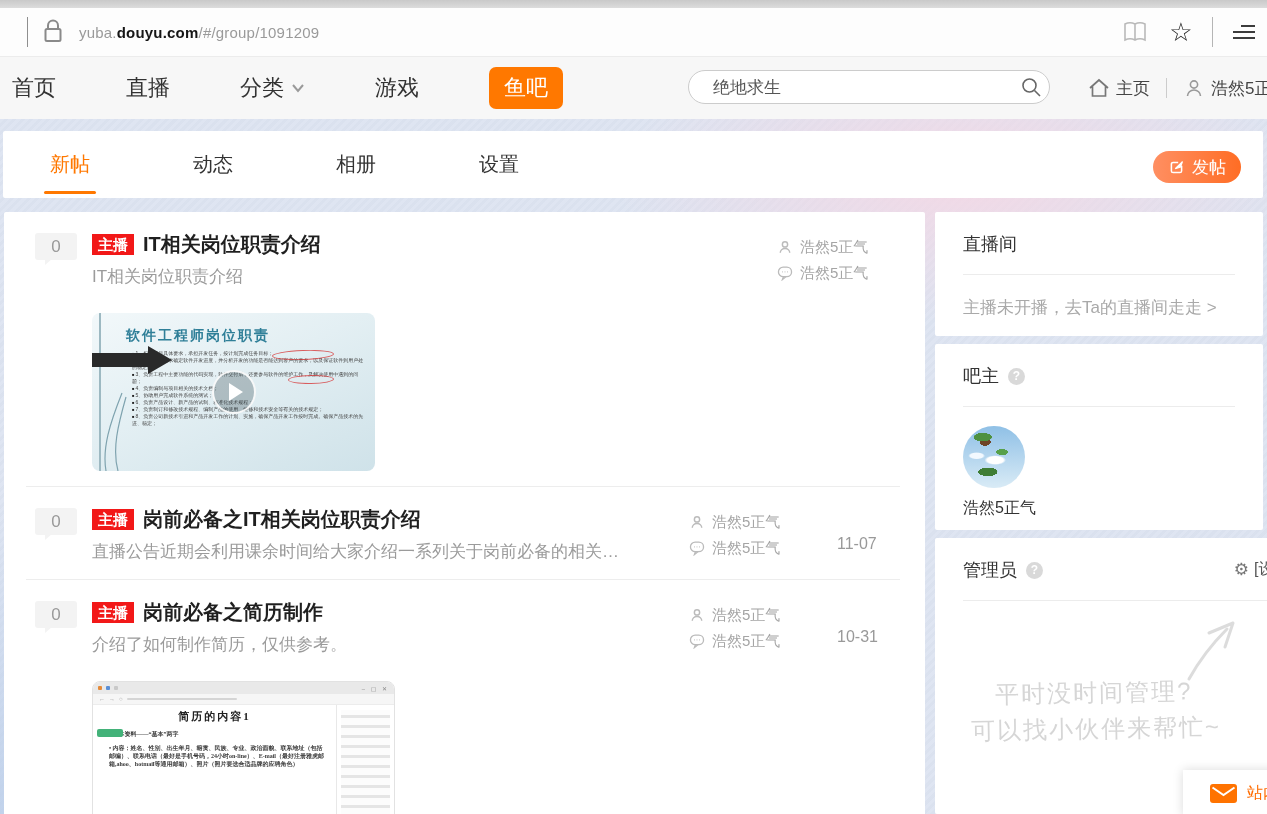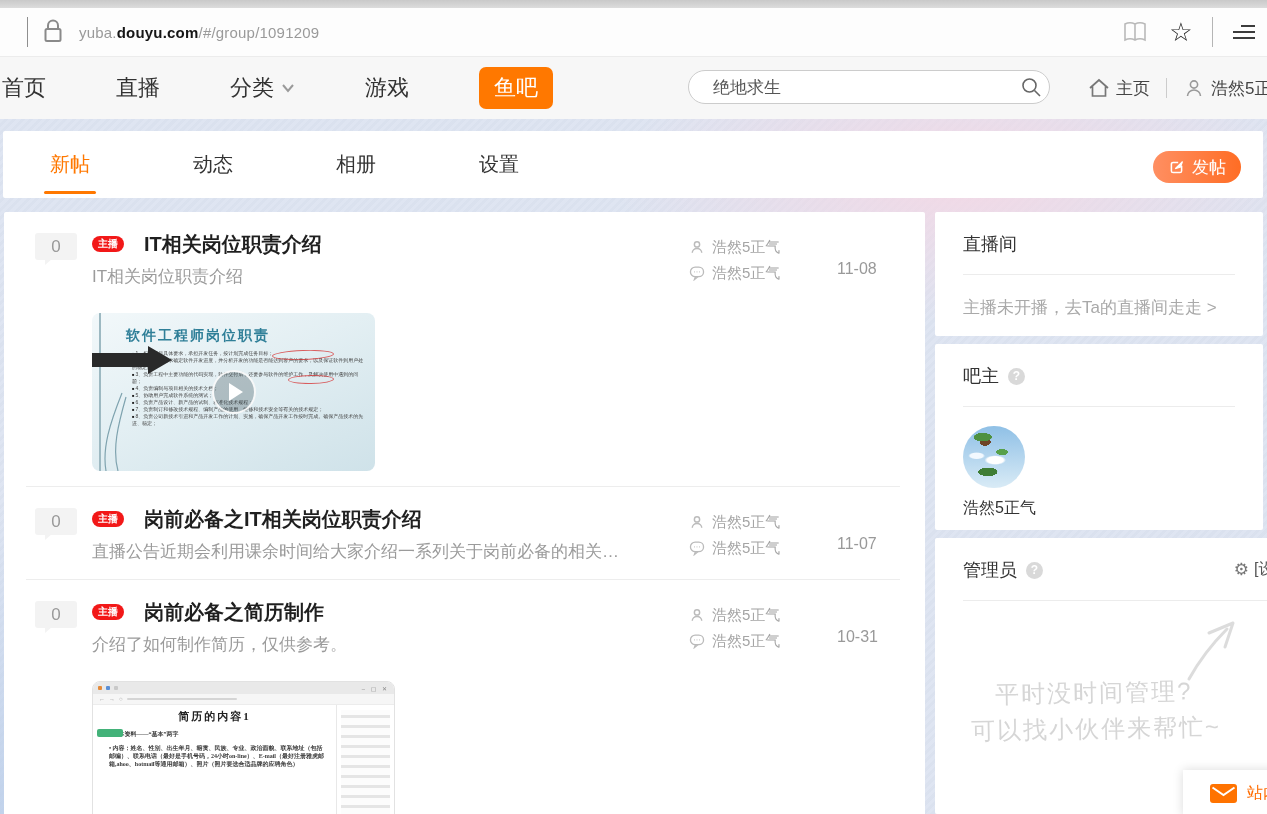--- a/index.html
+++ b/index.html
@@ -15,21 +15,21 @@
   .url-sub, .url-path { color:#9a9a9a; }
   .url-domain { color:#161616; font-weight:700; }
   .chrome-right { position:absolute; right:8px; top:0; height:100%; display:flex; align-items:center; gap:16px; }
   .chrome-btn { width:30px; height:30px; display:flex; align-items:center; justify-content:center; color:#333; }
   .star-glyph { font-size:26px; line-height:1; color:#222; }
   .chrome-vdiv { width:1px; height:30px; background:#b5b5b5; }
 
   
   .site-nav { height:62px; background:#f7f7f7; display:flex; align-items:center; position:relative; }
   .nav-item { font-size:22px; color:#333; margin-left:70px; cursor:pointer; display:flex; align-items:center; white-space:nowrap; }
-  .nav-item:first-child { margin-left:2px;text-align:right; }
+  .nav-item:first-child { margin-left:12px;text-align:right; }
   .nav-chevron { margin-left:7px; display:flex; }
   .nav-item.pill { background:#ff7800; color:#fff; border-radius:7px; padding:6px 15px; font-size:22px; }
   .nav-search { position:absolute; left:688px; top:13px; width:362px; height:34px; border:1px solid #ccc; border-radius:17px; background:#fff; display:flex; align-items:center; }
   .nav-search input { flex:1; border:0; outline:none; background:transparent; font-size:17px; color:#555; padding:0 8px 0 24px; font-family:"Liberation Sans",sans-serif; }
   .search-btn { width:36px; height:34px; display:flex; align-items:center; justify-content:center; cursor:pointer; }
   .nav-right { position:absolute; left:1088px; top:0; height:62px; display:flex; align-items:center; white-space:nowrap; }
   .nav-right .txt { font-size:17px; color:#444; margin-left:6px; }
   .nav-right .vdiv { width:1px; height:20px; background:#ccc; margin:0 16px; }
 
   
@@ -53,21 +53,21 @@
     display:flex; align-items:center; justify-content:center; gap:7px; cursor:pointer; }
 
   
   .posts-card { left:4px; top:212px; width:921px; height:700px; }
   .post-row { display:flex; align-items:flex-start; padding:19px 0 15px; position:relative; }
   .count-bubble { position:relative; width:42px; height:27px; background:#f3f3f3; border-radius:3px; color:#999;
     font-size:17px; display:flex; align-items:center; justify-content:center; margin:2px 15px 0 31px; flex:none; }
   .count-bubble::after { content:""; position:absolute; left:10px; bottom:-5px; border-top:6px solid #f3f3f3; border-right:7px solid transparent; }
   .post-main { flex:1; min-width:0; }
   .post-title-line { display:flex; align-items:center; }
-  .live-badge { background:#f21818; color:#fff; font-size:10px; font-weight:700; padding:3px 6px; border-radius:9px; margin-right:20px; line-height:1; flex:none; }
+  .live-badge { background:#f21818; color:#fff; font-size:15px; font-weight:700; padding:3px 6px; border-radius:0; margin-right:9px; line-height:1; flex:none; }
   .post-title { font-size:20px; font-weight:700; color:#1f1f1f; line-height:26px; white-space:nowrap; }
   .post-excerpt { margin-top:8px; font-size:17px; color:#9b9b9b; line-height:24px; white-space:nowrap; overflow:hidden; text-overflow:ellipsis; max-width:560px; }
   .post-meta { width:148px; flex:none; padding-top:3px; }
   .meta-line { display:flex; align-items:center; height:26px; color:#a5a5a5; font-size:15px; gap:7px; }
   .post-date { width:88px; flex:none; padding-top:29px; font-size:16px; color:#999; }
   .row-divider { height:1px; background:#ededed; margin:0 25px 0 22px; }
 
   
   .thumb-slide { position:relative; width:283px; height:158px; margin-top:24px; border-radius:8px; overflow:hidden; cursor:pointer;
     background:linear-gradient(155deg,#f2f8fa 0%,#e3eff3 45%,#cfe2e9 100%); }
@@ -291,21 +291,20 @@
             <span>
               <svg width="16" height="16" viewBox="0 0 22 22">
                 <rect x="2" y="3" width="18" height="13" rx="6.5" fill="none" stroke="#bbb" stroke-width="1.8"></rect>
                 <path d="M9 15.5 L7.5 20 L13 15.5" fill="none" stroke="#bbb" stroke-width="1.8"></path>
                 <path d="M7 9.5 h1 M10.5 9.5 h1 M14 9.5 h1" stroke="#bbb" stroke-width="1.8"></path>
               </svg>
             </span>
             <span>浩然5正气</span>
           </div>
       </div>
-      <div class="post-date">11-08</div>
     </div>
 
     <div class="row-divider"></div>
 
     <div class="post-row">
       <div class="count-bubble">0</div>
       <div class="post-main">
         <div class="post-title-line">
           <span class="live-badge">主播</span>
           <span class="post-title">岗前必备之IT相关岗位职责介绍</span>

